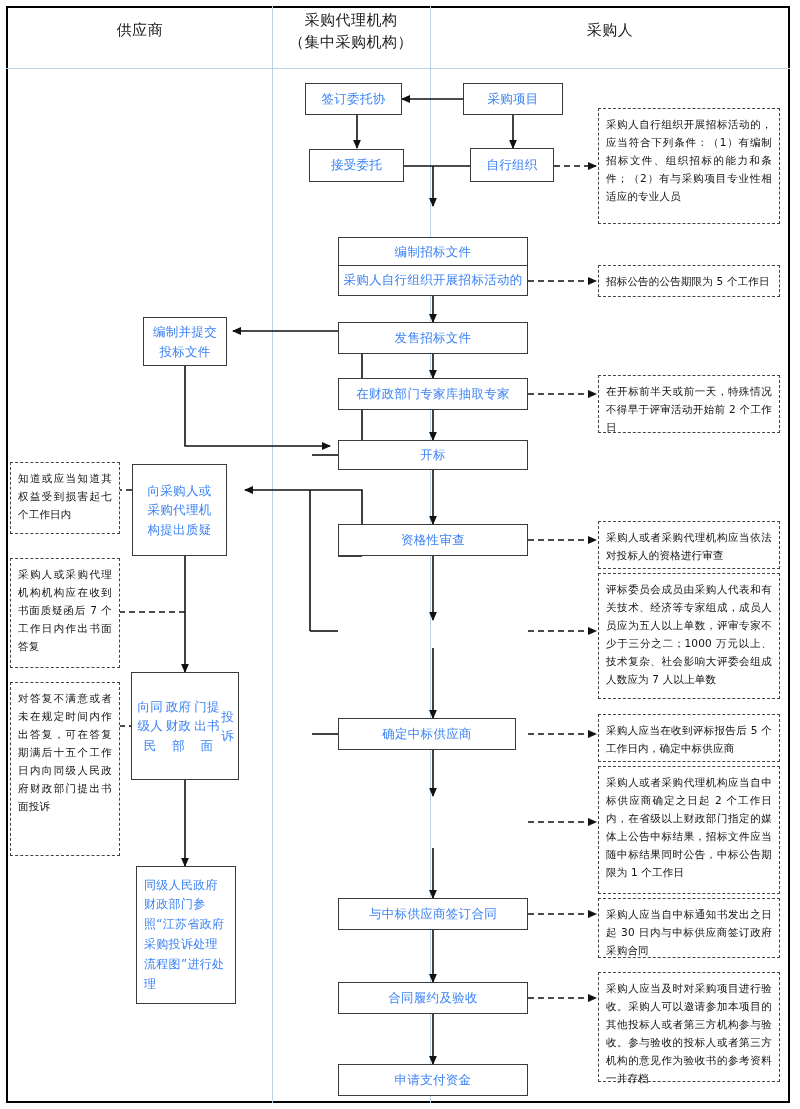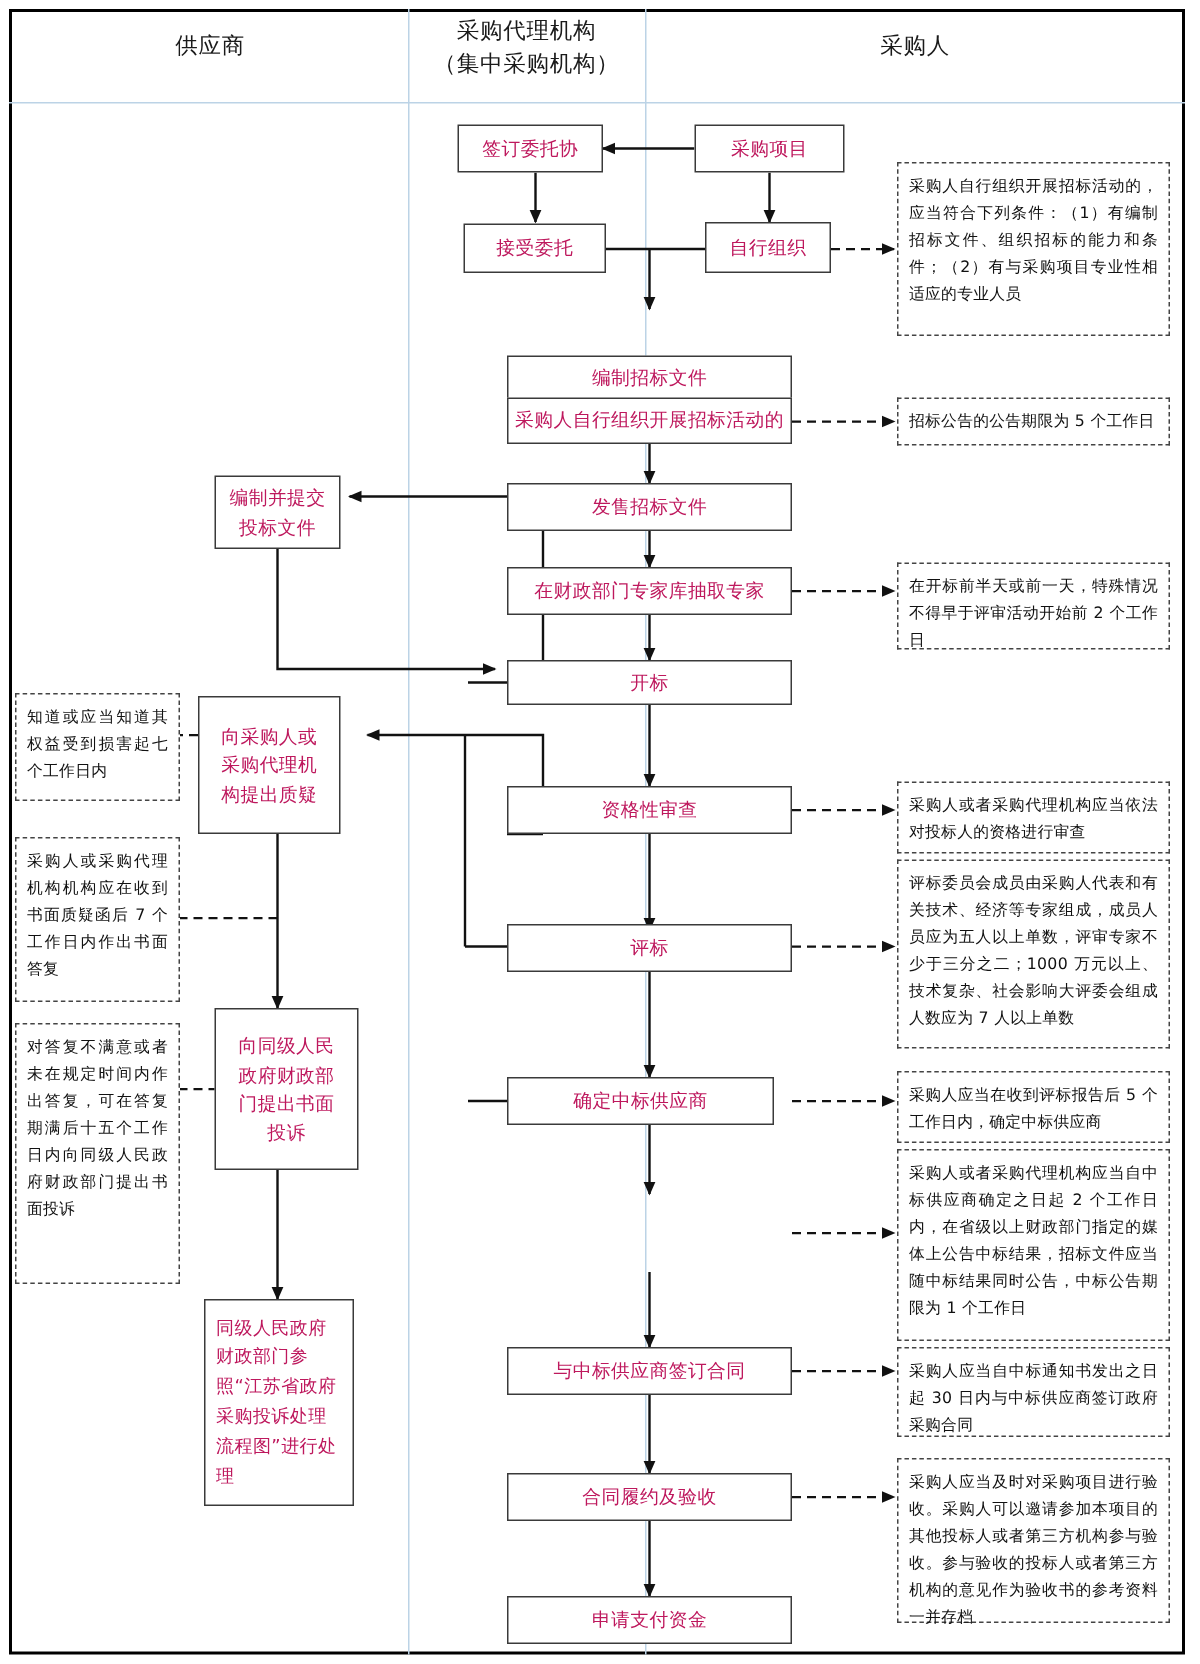--- a/index.html
+++ b/index.html
@@ -65,21 +65,21 @@
     box-sizing:border-box;
     border:1.4px solid #3a3a3a;
     background:#ffffff;
     display:flex;
     align-items:center;
     justify-content:center;
     text-align:center;
     font-size:12.5px;
     line-height:1.5;
     padding:2px 4px;
-    color:#be185d;
+    color:#3b82f6;
     letter-spacing:.3px;
   }
   .node.tall{ line-height:1.55; }
 
   
   .note{
     position:absolute;
     box-sizing:border-box;
     border:1.3px dashed #444;
     background:#ffffff;
@@ -190,38 +190,37 @@
 
   <div class="node" style="left:305px; top:83px; width:97px; height:32px;">签订委托协</div>
   <div class="node" style="left:309px; top:149px; width:95px; height:33px;">接受委托</div>
 
   <div class="node" style="left:338px; top:207px; width:190px; height:31px;margin-top:30px;">编制招标文件</div>
   <div class="node" style="left:338px; top:265px; width:190px; height:31px;">采购人自行组织开展招标活动的</div>
   <div class="node" style="left:338px; top:322px; width:190px; height:32px;">发售招标文件</div>
   <div class="node" style="left:338px; top:378px; width:190px; height:32px;">在财政部门专家库抽取专家</div>
   <div class="node" style="left:338px; top:440px; width:190px; height:30px;">开标</div>
   <div class="node" style="left:338px; top:524px; width:190px; height:32px;">资格性审查</div>
-  <div class="node" style="left:338px; top:616px; width:190px; height:32px;">评标</div>
   <div class="node" style="left:338px; top:718px; width:178px; height:32px;">确定中标供应商</div>
   <div class="node" style="left:338px; top:898px; width:190px; height:32px;">与中标供应商签订合同</div>
   <div class="node" style="left:338px; top:982px; width:190px; height:32px;">合同履约及验收</div>
   <div class="node" style="left:338px; top:1064px; width:190px; height:32px;">申请支付资金</div>
 
   <div class="node tall" style="left:143px; top:317px; width:84px; height:49px; flex-direction:column;">
     <span>编制并提交</span>
     <span>投标文件</span>
   </div>
 
   <div class="node tall" style="left:132px; top:464px; width:95px; height:92px; flex-direction:column;">
     <span>向采购人或</span>
     <span>采购代理机</span>
     <span>构提出质疑</span>
   </div>
 
-  <div class="node tall" style="left:143px; top:672px; width:96px; height:108px; flex-direction:column;">
+  <div class="node tall" style="left:131px; top:672px; width:108px; height:108px; flex-direction:row;">
     <span>向同级人民</span>
     <span>政府财政部</span>
     <span>门提出书面</span>
     <span>投诉</span>
   </div>
 
   <div class="node tall" style="left:136px; top:866px; width:100px; height:138px; font-size:12px; line-height:1.65; text-align:left; justify-content:flex-start; padding:8px 7px;">同级人民政府财政部门参照“江苏省政府采购投诉处理流程图”进行处理</div>
 
   <div class="note" style="left:598px; top:108px; width:182px; height:116px;">采购人自行组织开展招标活动的，应当符合下列条件：（1）有编制招标文件、组织招标的能力和条件；（2）有与采购项目专业性相适应的专业人员</div>
 

